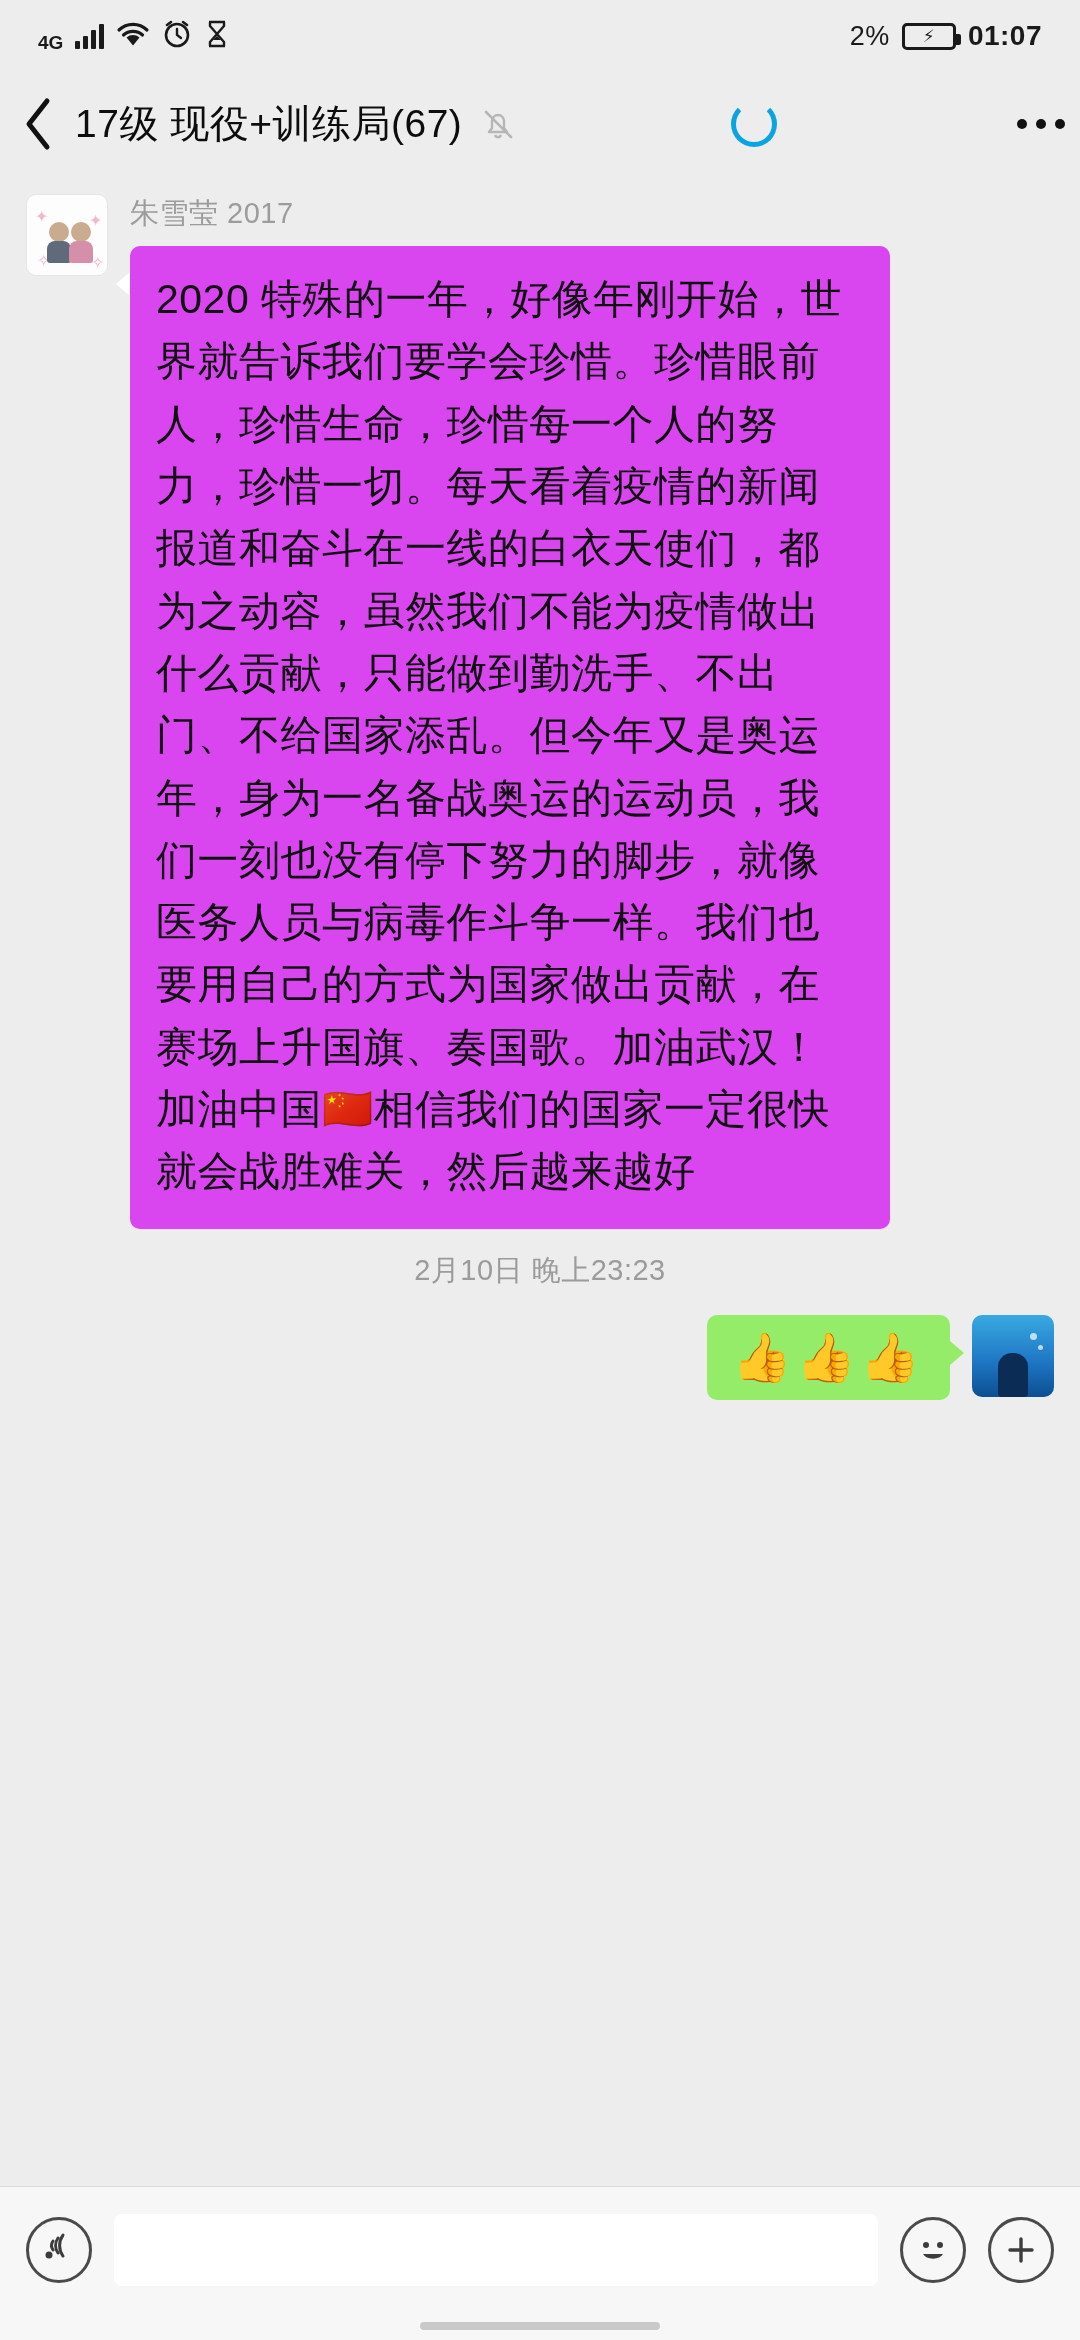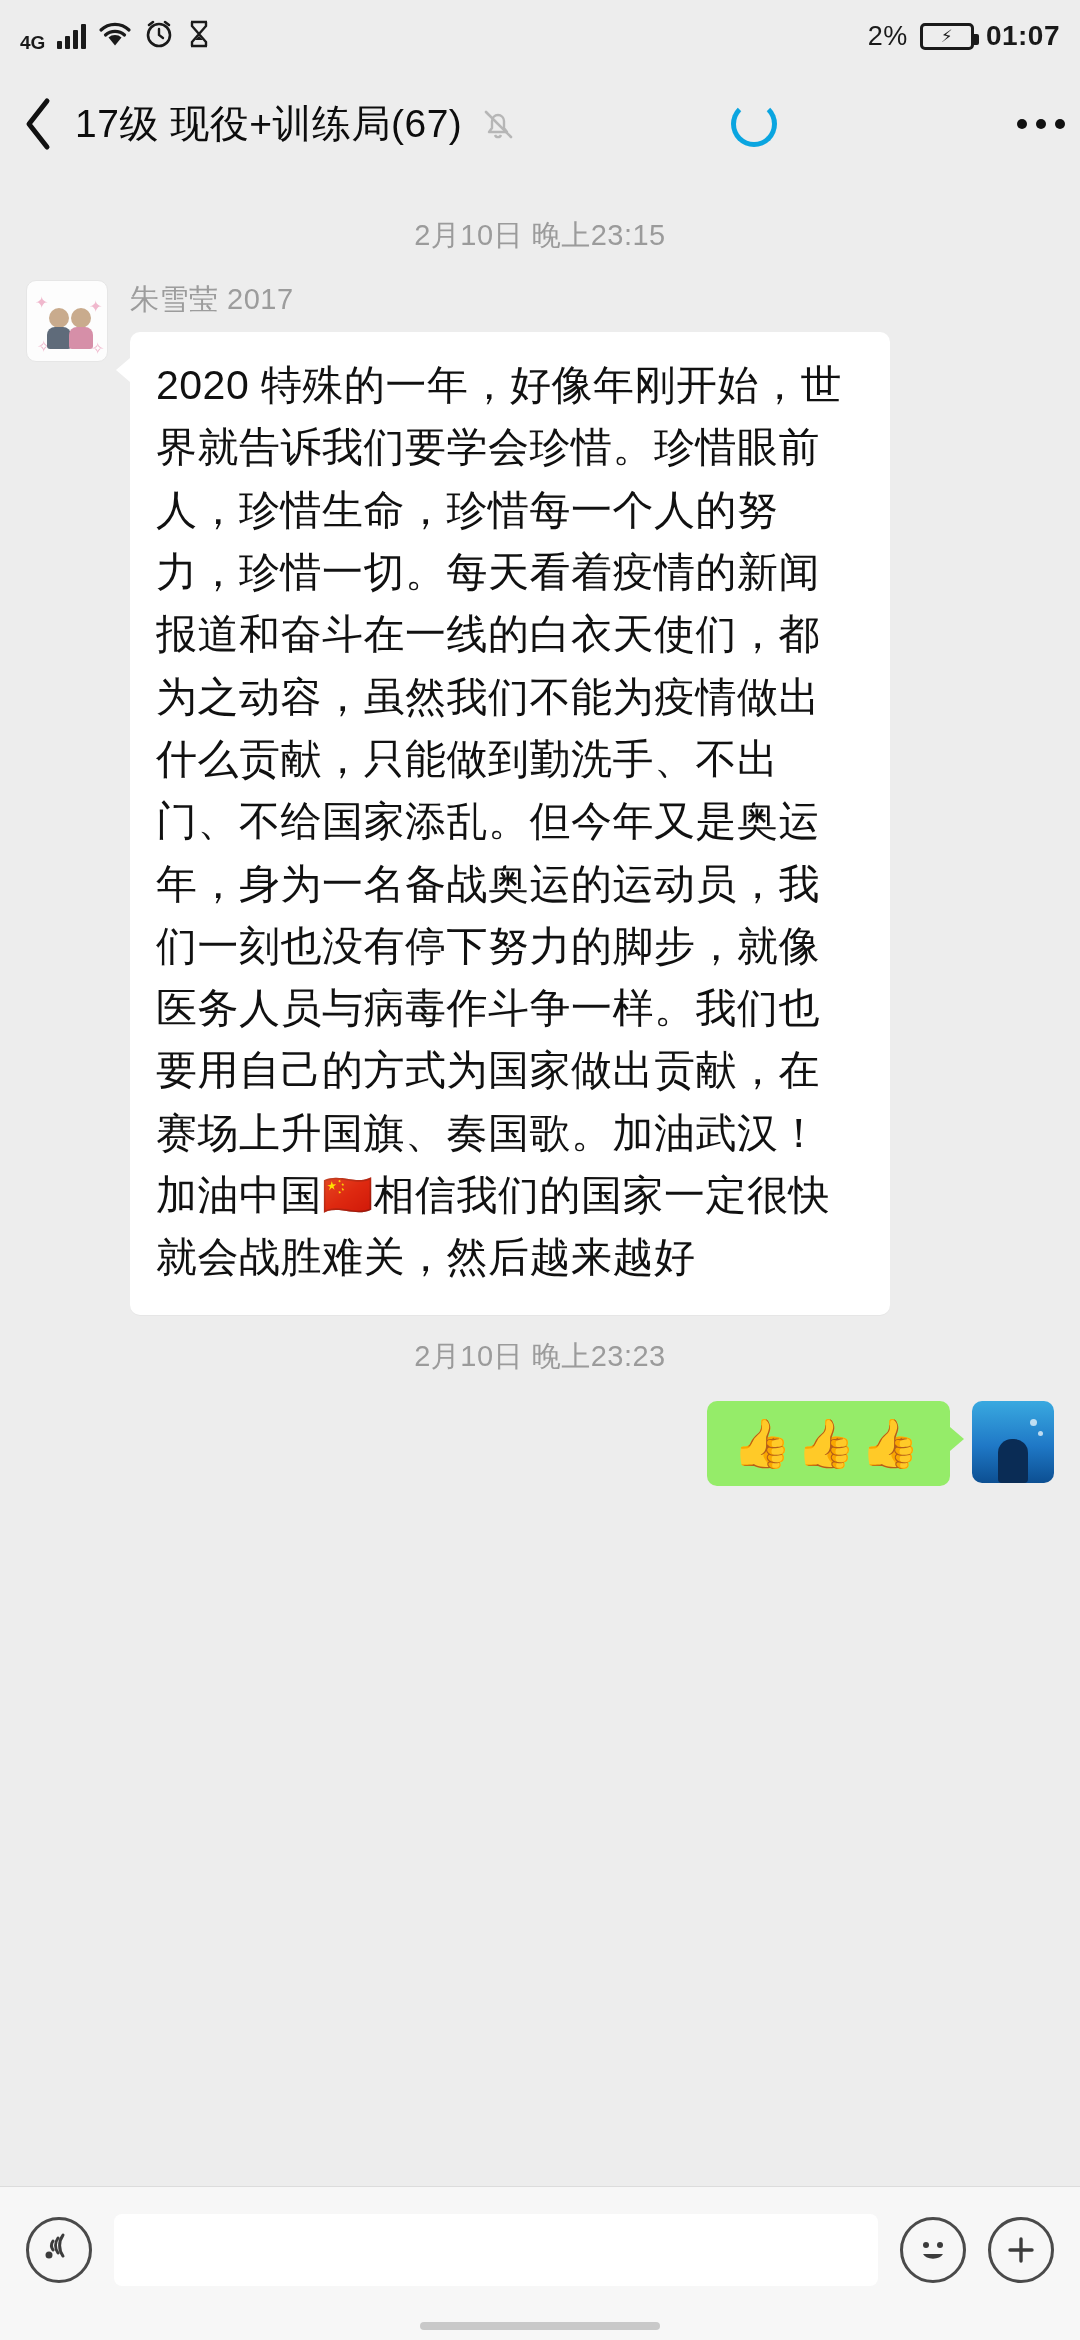--- a/index.html
+++ b/index.html
@@ -19,21 +19,21 @@
     flex-direction: column;
   }
 
   
   .status-bar {
     height: 72px;
     flex: 0 0 72px;
     background: #ededed;
     display: flex;
     align-items: center;
-    padding: 0 20px;
+    padding: 0 38px;
     color: #1a1a1a;
   }
   .status-left {
     display: flex;
     align-items: center;
     gap: 12px;
   }
   .status-right {
     margin-left: auto;
     display: flex;
@@ -158,21 +158,21 @@
   .avatar .s4 { left: 64px; top: 58px; }
 
   .msg-col { margin-left: 22px; max-width: 760px; }
   .sender-name {
     font-size: 29px;
     color: #9c9c9c;
     margin-bottom: 12px;
     letter-spacing: .5px;
   }
   .bubble {
-    background: #ffffff;
+    background: #d946ef;
     border-radius: 10px;
     padding: 22px 44px 26px 26px;
     position: relative;
     box-shadow: 0 1px 1px rgba(0,0,0,0.03);
   }
   .bubble::before {
     content: "";
     position: absolute;
     left: -14px; top: 26px;
     border-width: 12px 14px 12px 0;
@@ -334,21 +334,20 @@
     <span class="loader"></span>
     <span class="more-icon">
       <span></span>
         <span></span>
         <span></span>
     </span>
   </div>
 
   <div class="chat-body">
 
-    <div class="timestamp">2月10日 晚上23:15</div>
 
     <div class="msg-row">
       <div class="avatar">
         <span class="spark s1">✦</span>
         <span class="spark s2">✦</span>
         <span class="spark s3">✧</span>
         <span class="spark s4">✧</span>
         <span class="a-head h1"></span>
           <span class="a-head h2"></span>
         <span class="b1"></span>

